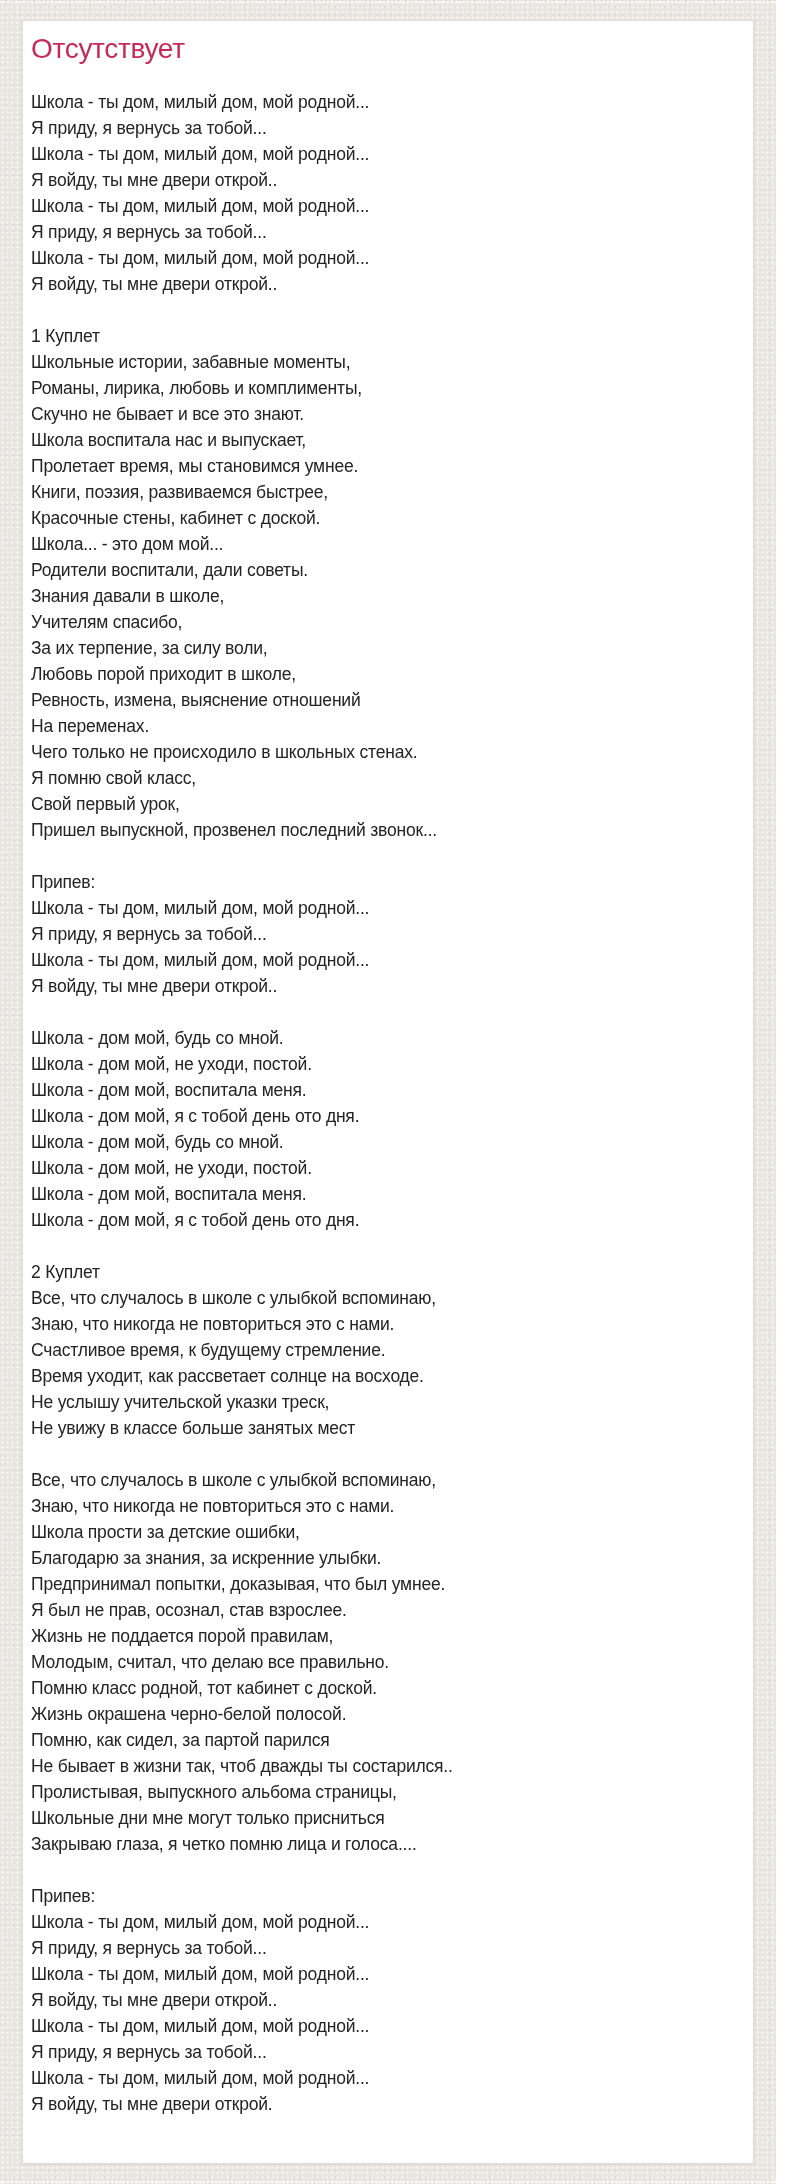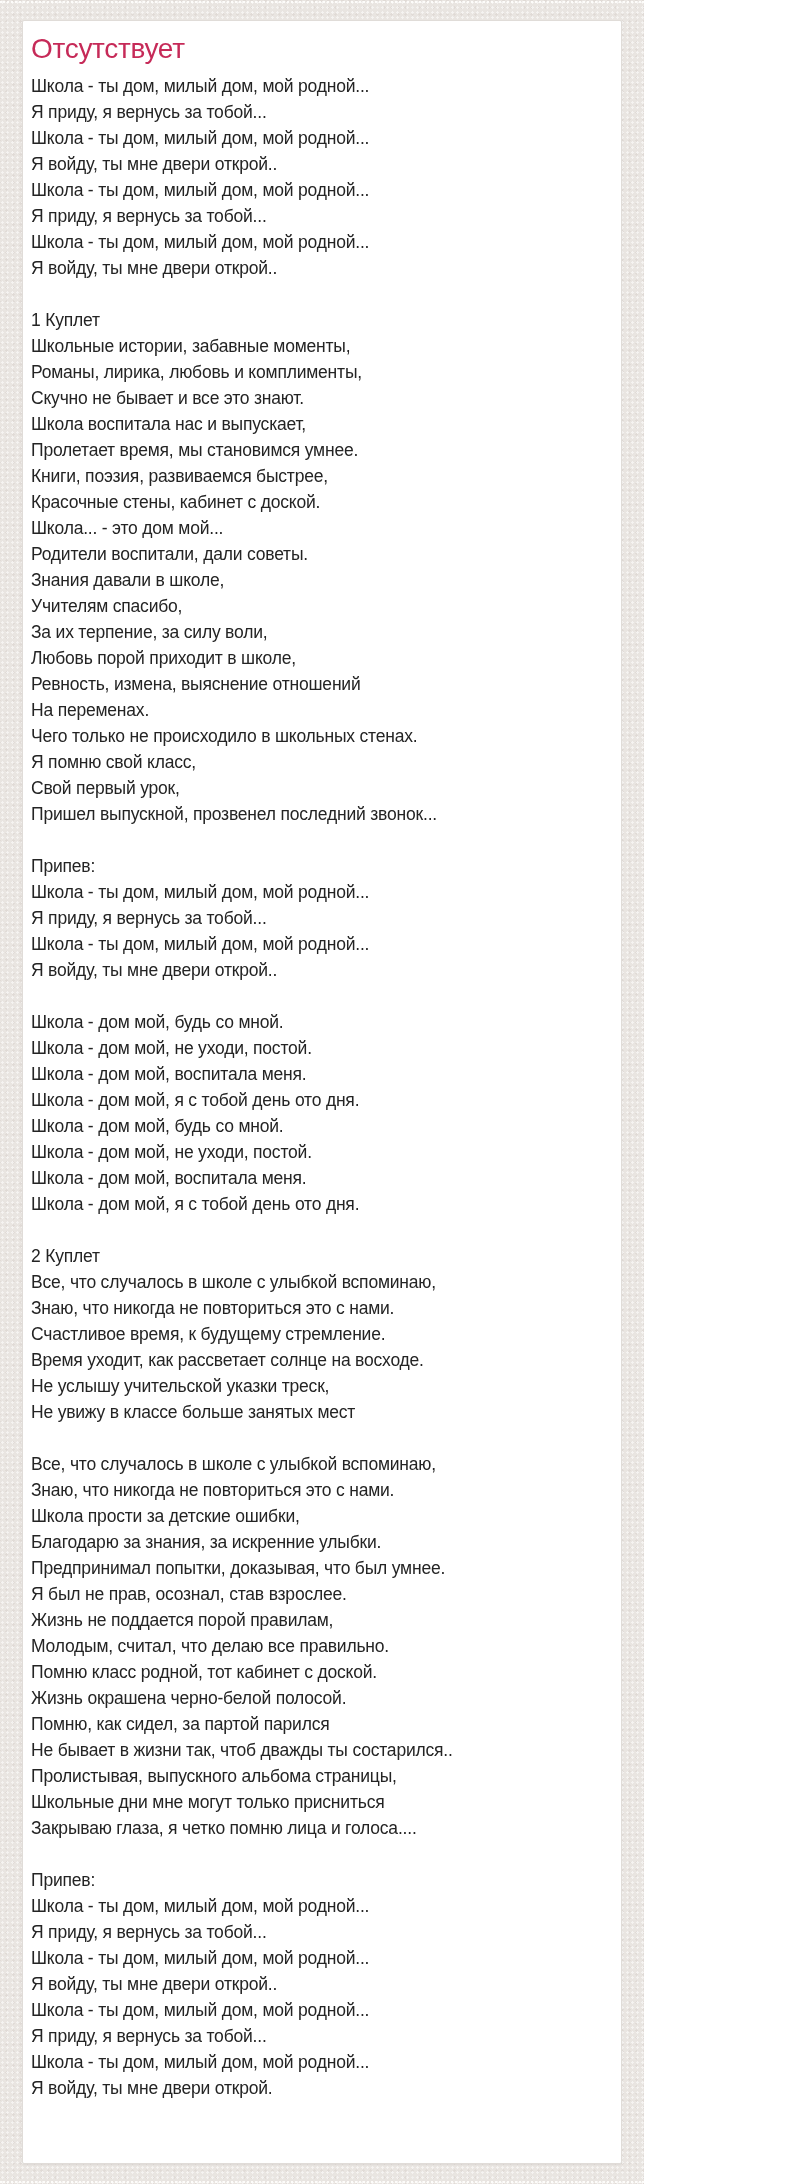--- a/index.html
+++ b/index.html
@@ -7,21 +7,21 @@
     padding: 0;
   }
   body {
     width: 800px;
     height: 2184px;
     overflow: hidden;
     font-family: "Liberation Sans", "DejaVu Sans", sans-serif;
   }
   .page {
     position: relative;
-    width: 644px;
+    width: 776px;
     height: 2184px;
     box-sizing: border-box;
     padding: 20px 22px;
     background-color: #e9e5e1;
     background-image:
       radial-gradient(rgba(255,255,255,0.55) 1px, transparent 1.2px),
       radial-gradient(rgba(178,168,158,0.16) 1px, transparent 1.2px);
     background-size: 5px 5px, 7px 7px;
     background-position: 0 0, 3px 4px;
   }
@@ -63,21 +63,21 @@
     color: #3b3b3b;
     border-bottom: 1px dashed #9db3bf;
   }
   .artist-link {
     color: #55a6b6;
     text-decoration: none;
     cursor: pointer;
   }
 
   .lyrics {
-    margin-top: 8px;
+    margin-top: 24px;
     font-size: 17.5px;
     line-height: 26px;
     color: #242424;
     letter-spacing: -0.2px;
   }
   .lyrics-block {
     margin: 0 0 26px 0;
   }
   .lyrics-block:last-child {
     margin-bottom: 0;

